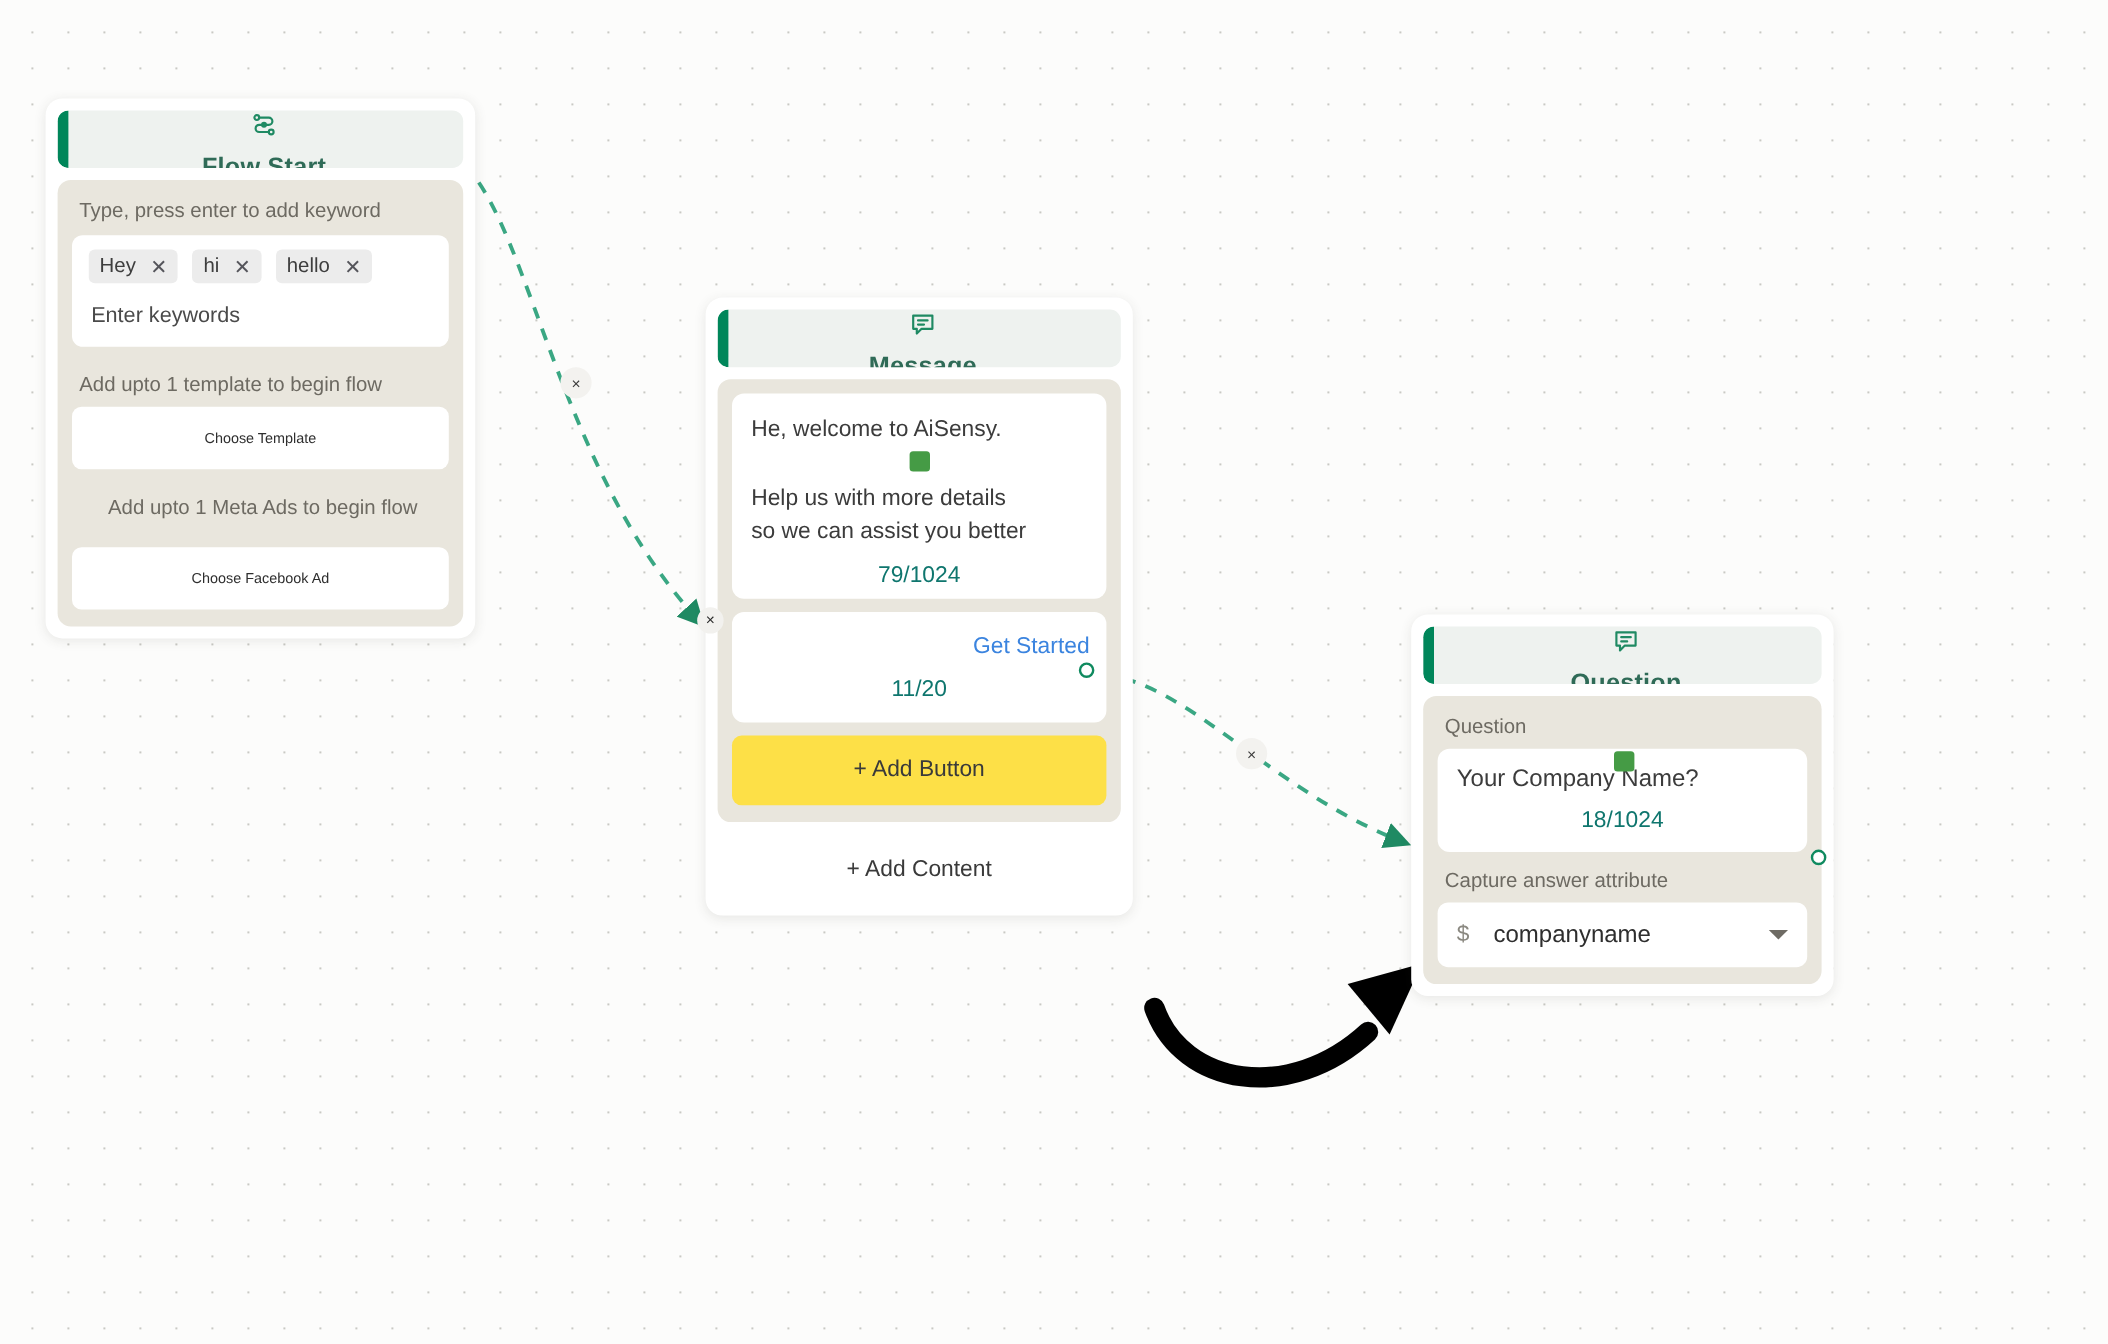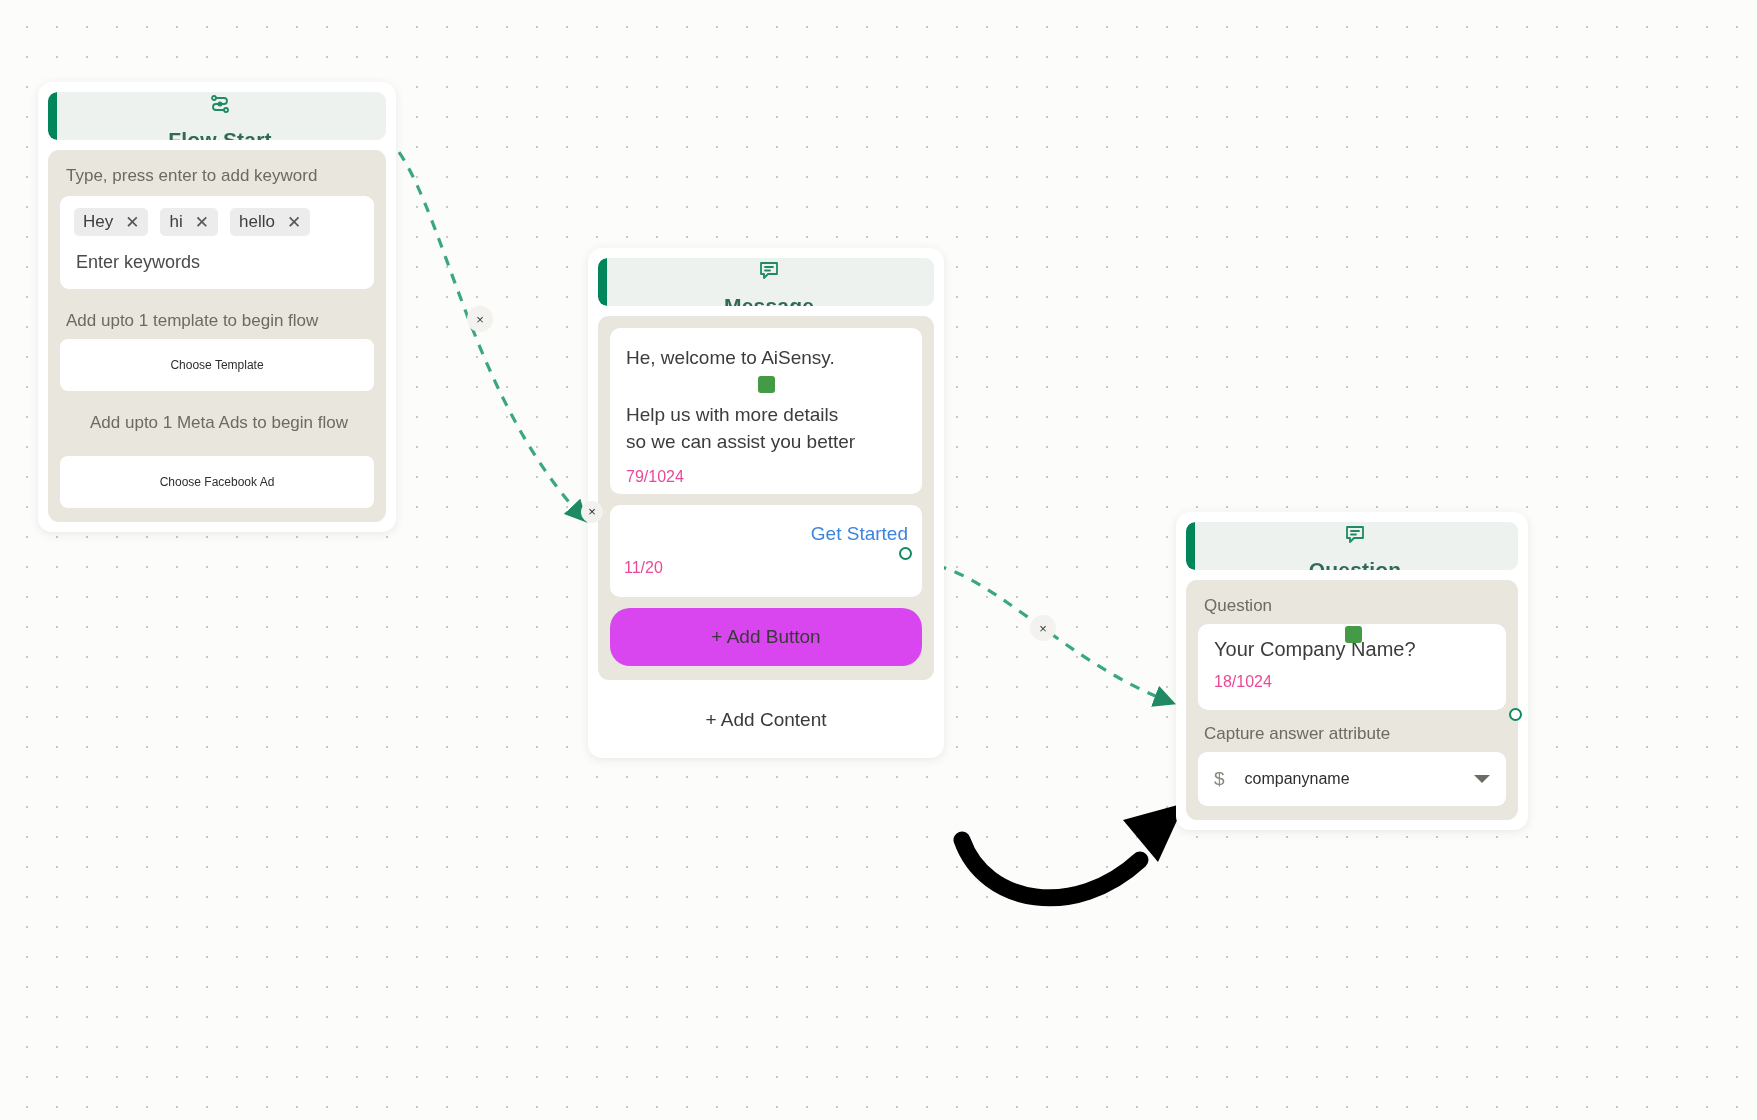--- a/index.html
+++ b/index.html
@@ -134,23 +134,23 @@
   }
   .emoji-sq {
     display: inline-block;
     width: 17px; height: 17px;
     background: #459b45;
     border-radius: 3px;
     vertical-align: -2px;
   }
   .emoji-center { text-align: center; padding: 4px 0 6px; }
   .counter {
-    font-size: 16px;
-    color: #ec4899;
-    text-align: left;
+    font-size: 19px;
+    color: #0f766e;
+    text-align: center;
     padding-top: 12px;
   }
 
   .btn-card {
     position: relative;
     background: #ffffff;
     border-radius: 10px;
     margin-top: 11px;
     padding: 18px 14px 10px;
     min-height: 92px;
@@ -169,22 +169,22 @@
     border-radius: 50%;
     background: #f2f1ee;
     display: flex;
     align-items: center;
     justify-content: center;
     font-size: 13px;
     color: #2b2b2b;
     cursor: pointer;
   }
   .add-btn {
-    background: #d946ef;
-    border-radius: 20px;
+    background: #fde047;
+    border-radius: 8px;
     margin-top: 11px;
     height: 58px;
     display: flex;
     align-items: center;
     justify-content: center;
     font-size: 19px;
     color: #3a3a3a;
     cursor: pointer;
   }
   .add-content {
@@ -225,21 +225,21 @@
     background: #ffffff;
     border-radius: 9px;
     height: 54px;
     display: flex;
     align-items: center;
     padding: 0 16px;
     gap: 20px;
     cursor: pointer;
   }
   .dollar { font-size: 19px; color: #8a8880; }
-  .select-val { font-size: 16px; color: #2e2e2e; flex: 1; }
+  .select-val { font-size: 20px; color: #2e2e2e; flex: 1; }
   .caret {
     width: 0; height: 0;
     border-left: 8px solid transparent;
     border-right: 8px solid transparent;
     border-top: 8px solid #6e6b64;
   }
 
   
   #edges { position: absolute; inset: 0; pointer-events: none; }
 

